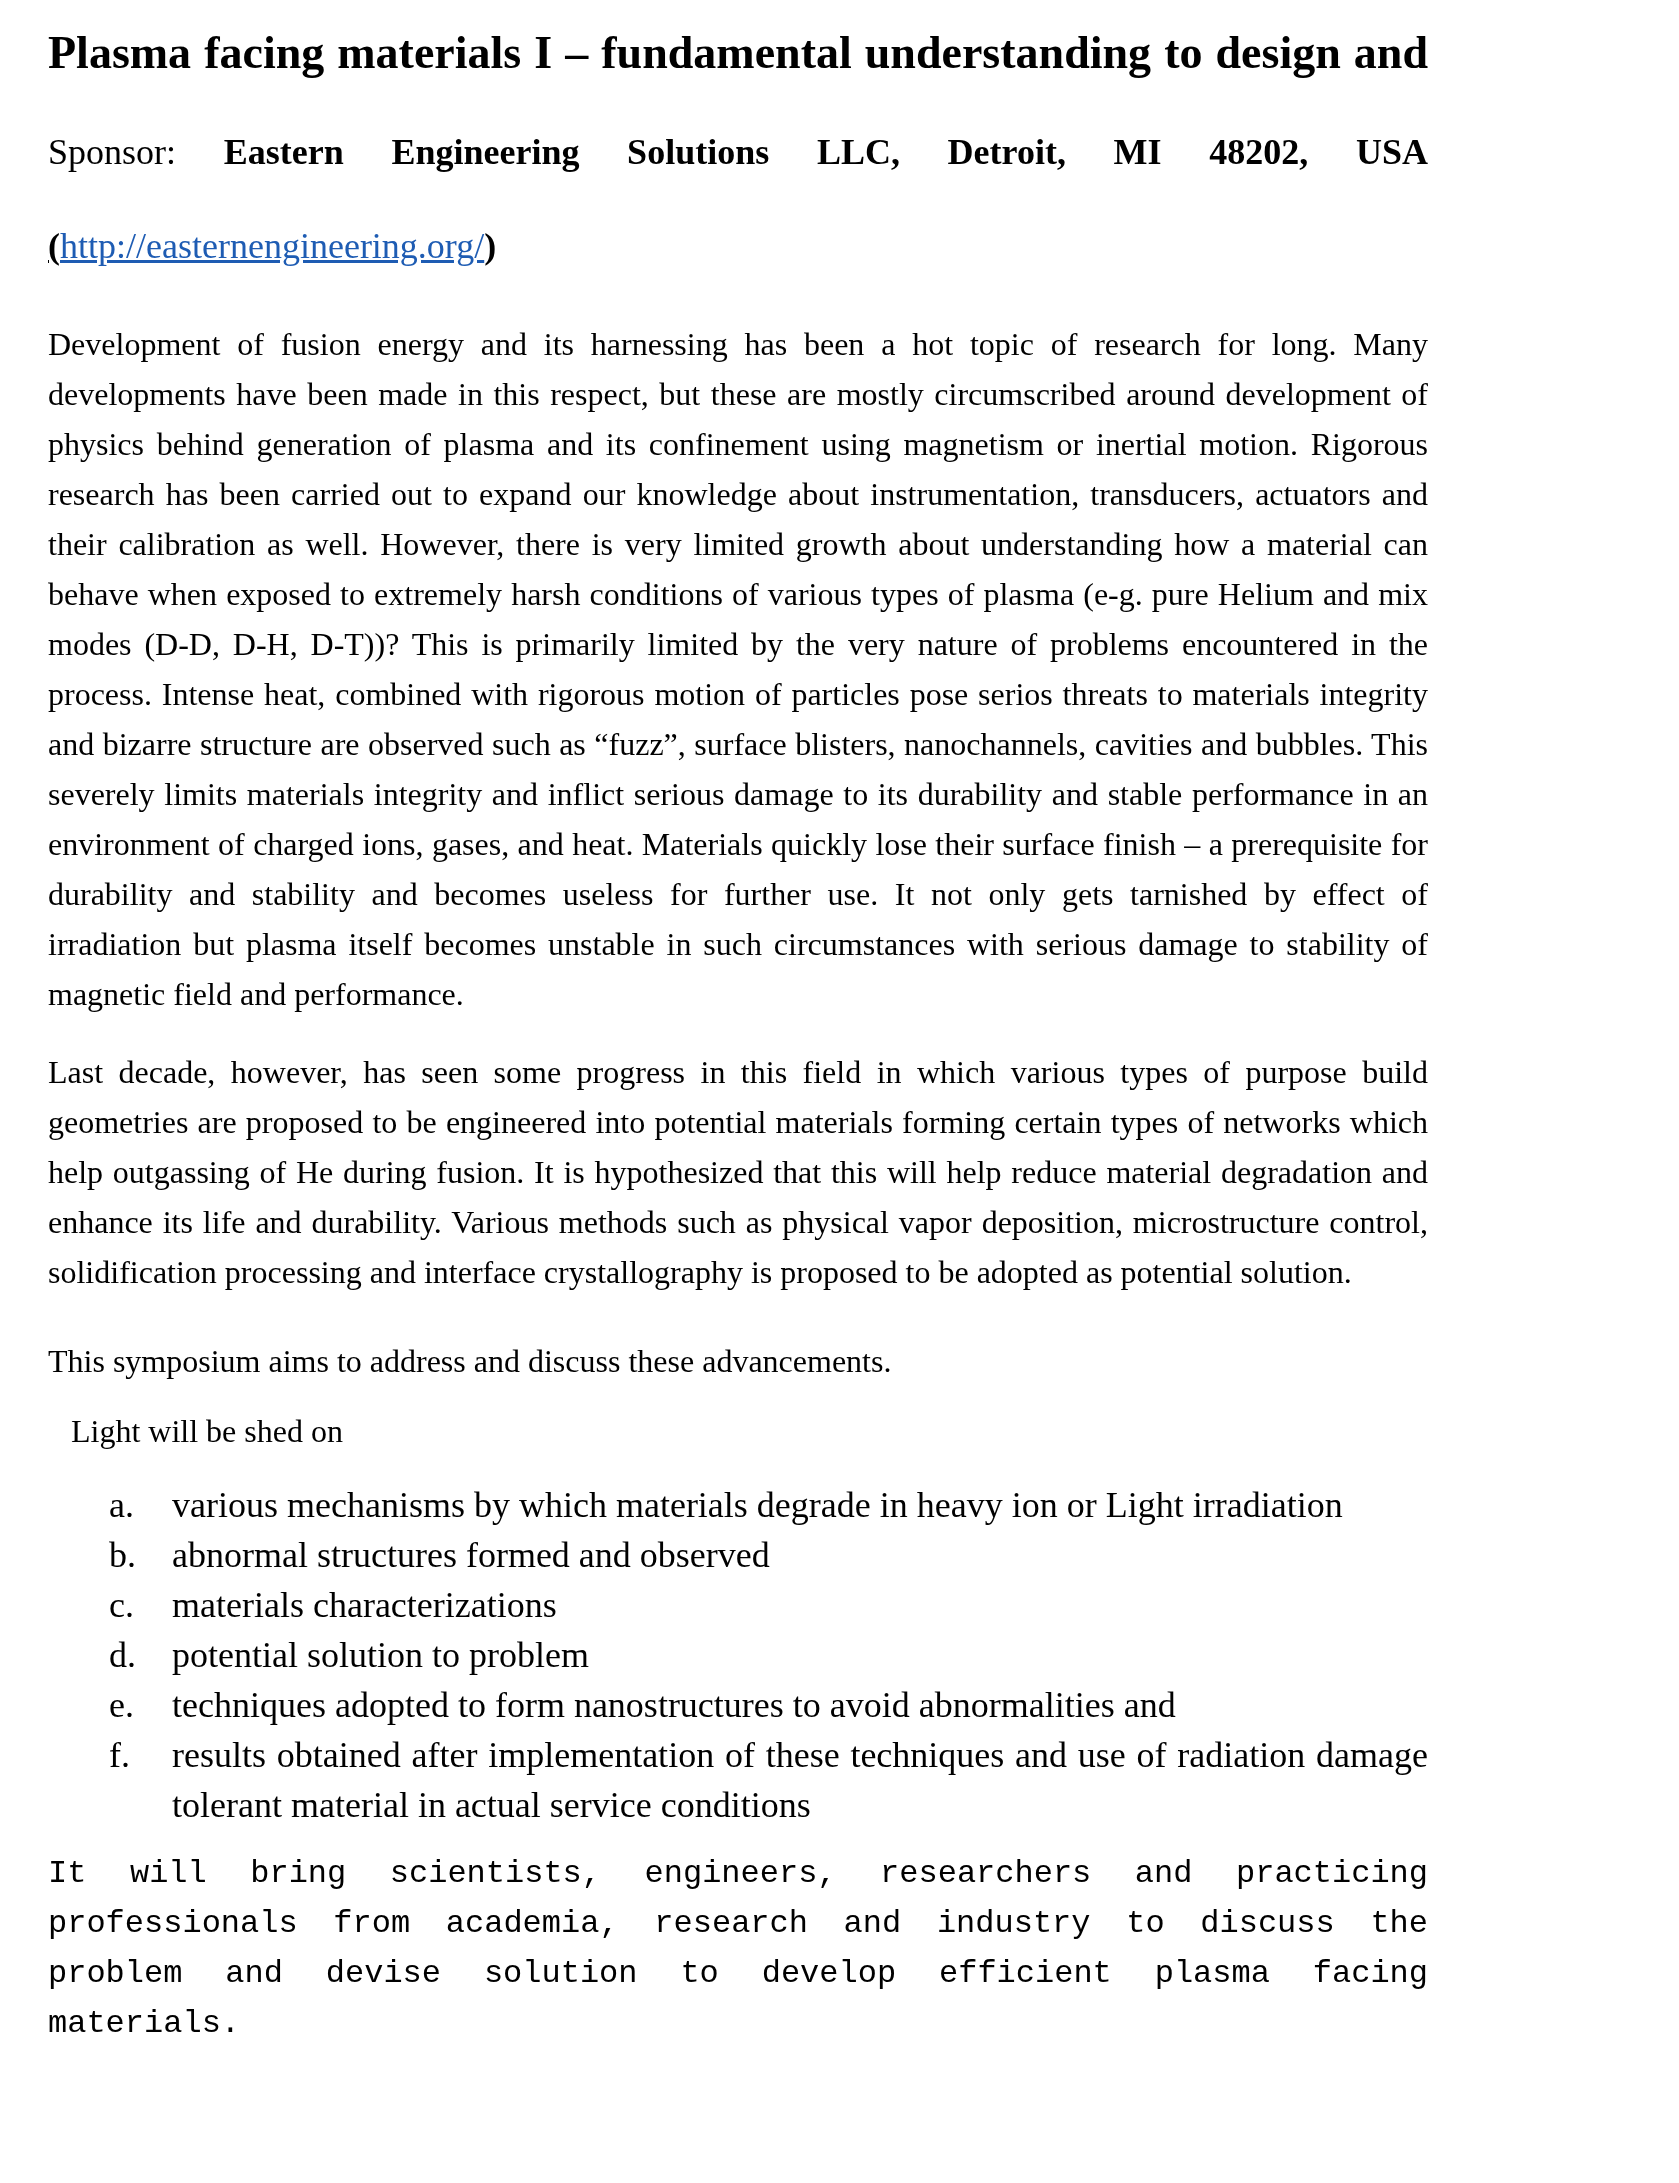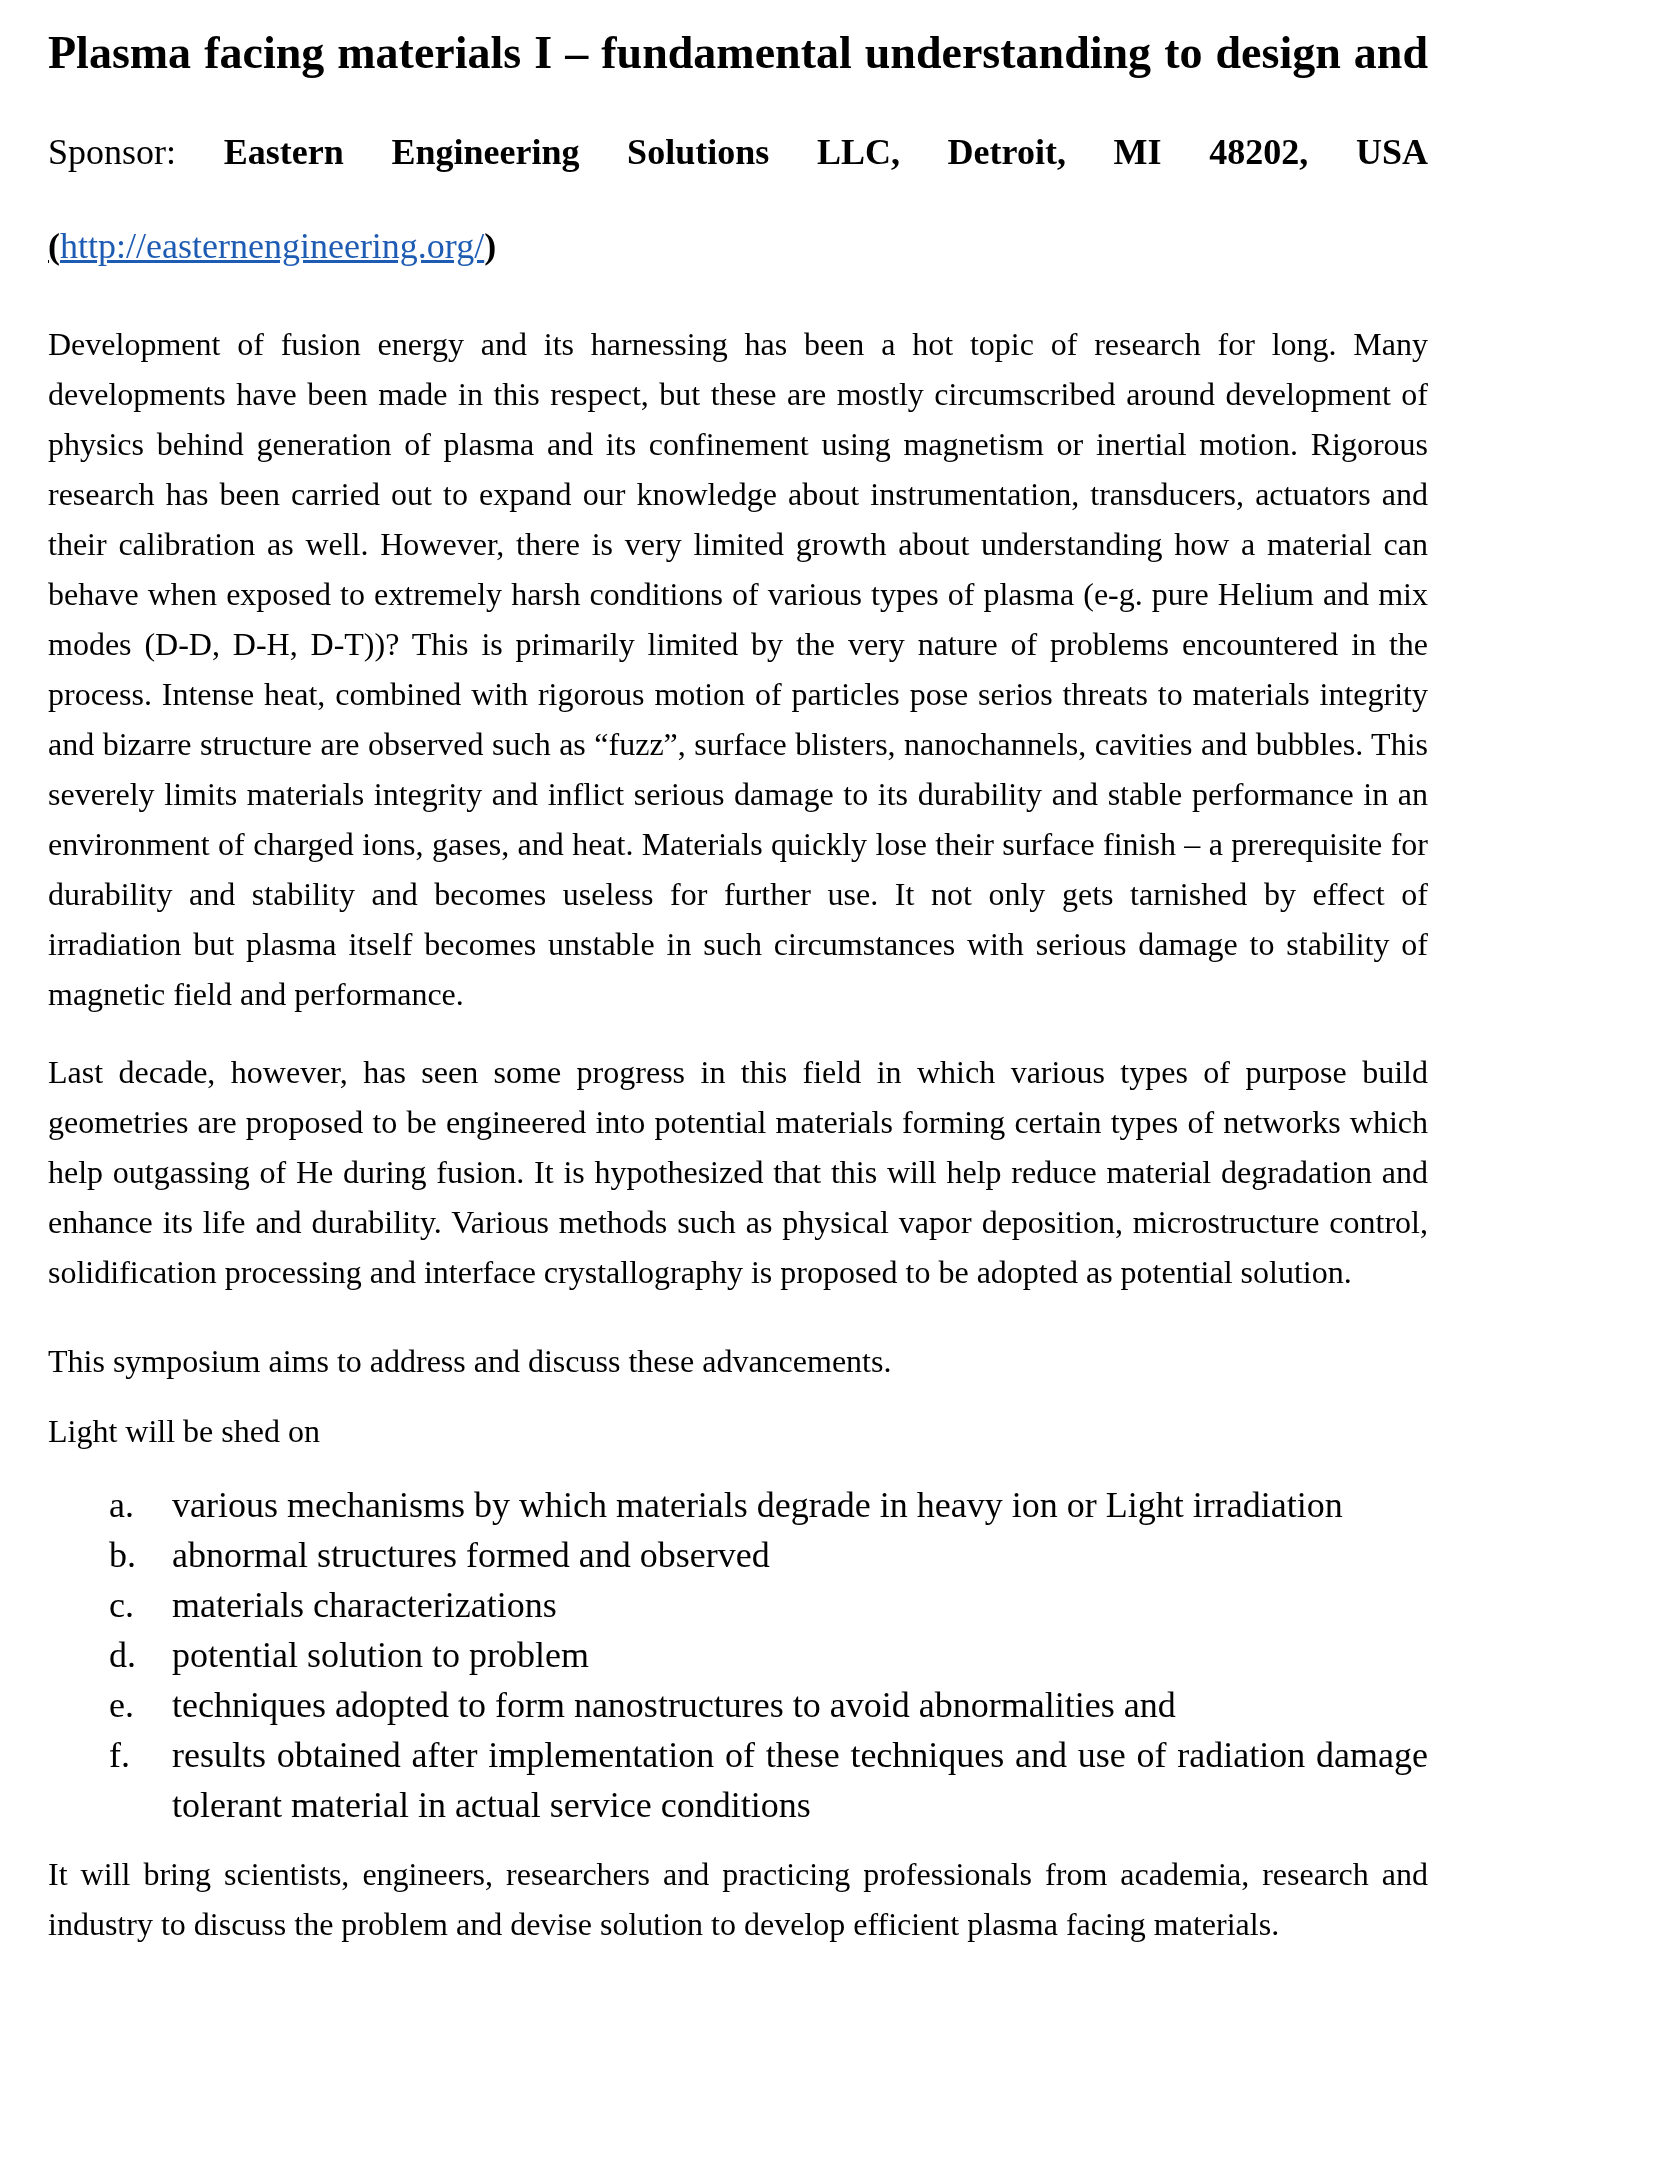--- a/index.html
+++ b/index.html
@@ -65,22 +65,22 @@
     font-size: 32px;
     line-height: 50px;
     text-align: justify;
     margin: 0 0 28px 0;
   }
   .para-2 { margin-bottom: 39px; }
   .para-single {
     text-align: left;
     margin-bottom: 19.3px;
   }
-  .para-light { margin-bottom: 24px; }
-  .closing-para { margin-bottom: 0; }
+  .para-light { margin-bottom: 24px; margin-left: 23px; }
+  .closing-para { margin-bottom: 0; font-family: Liberation Mono, monospace; }
   
   .topics-list {
     margin: 0 0 19.3px 0;
   }
   .list-item {
     display: flex;
     font-size: 36px;
     line-height: 50px;
   }
   .list-marker {

